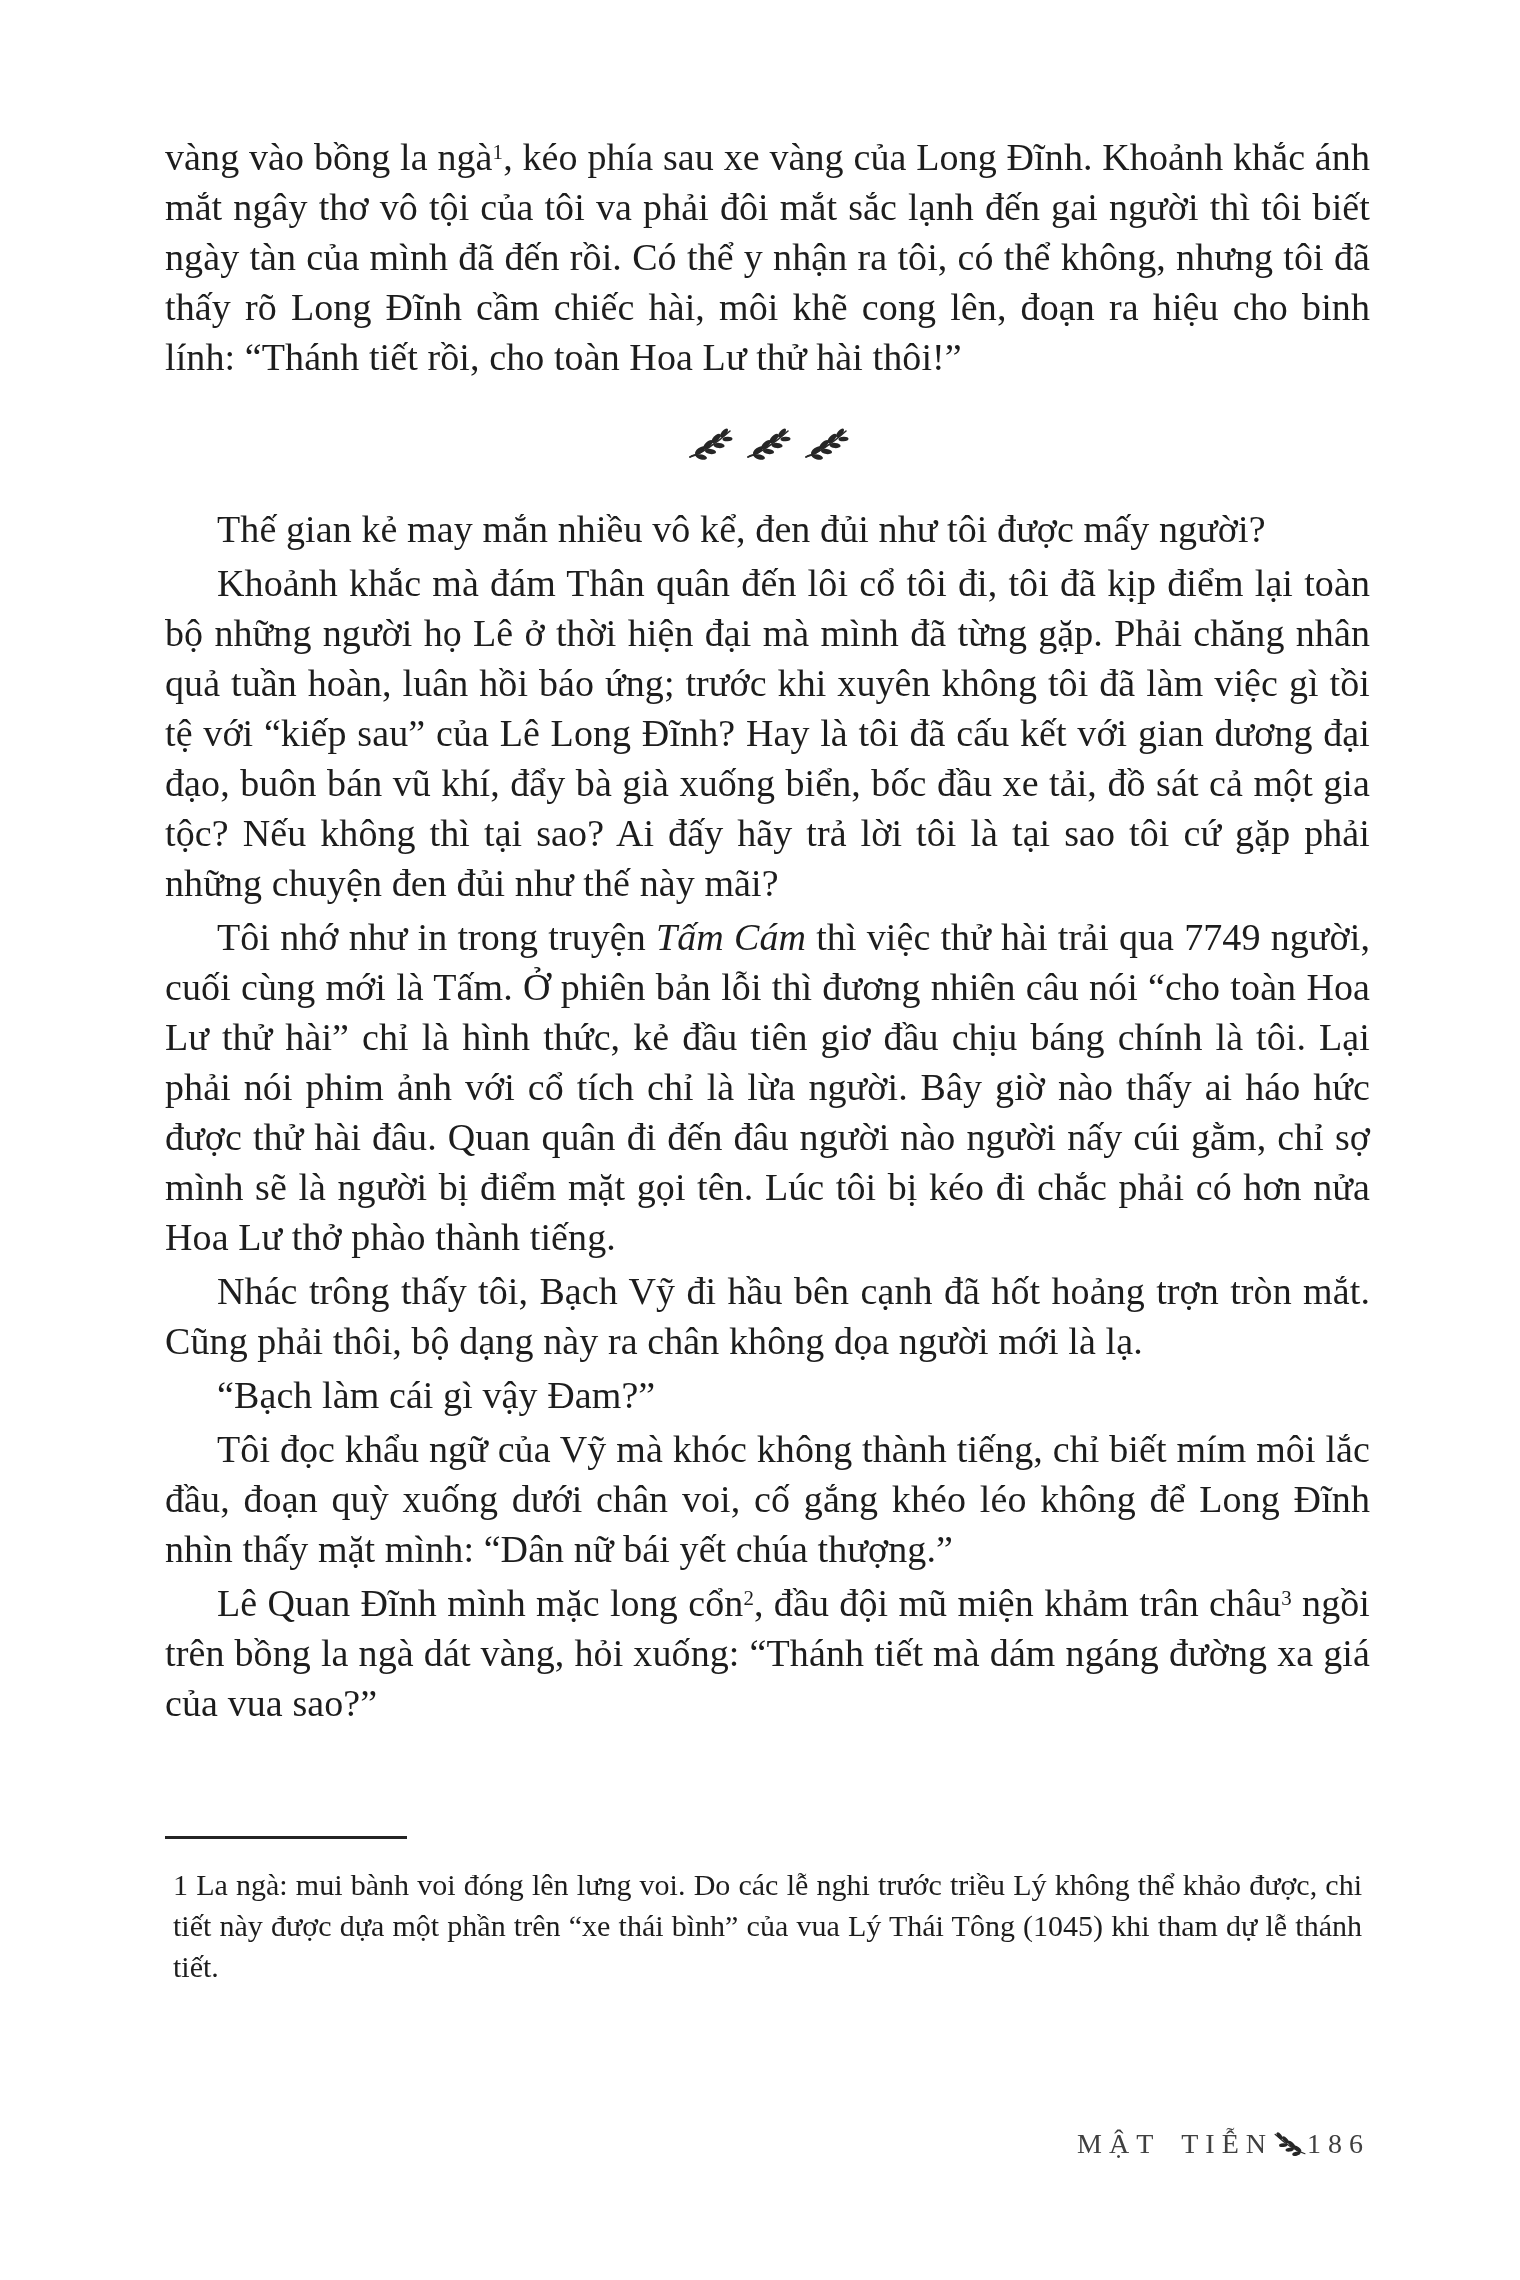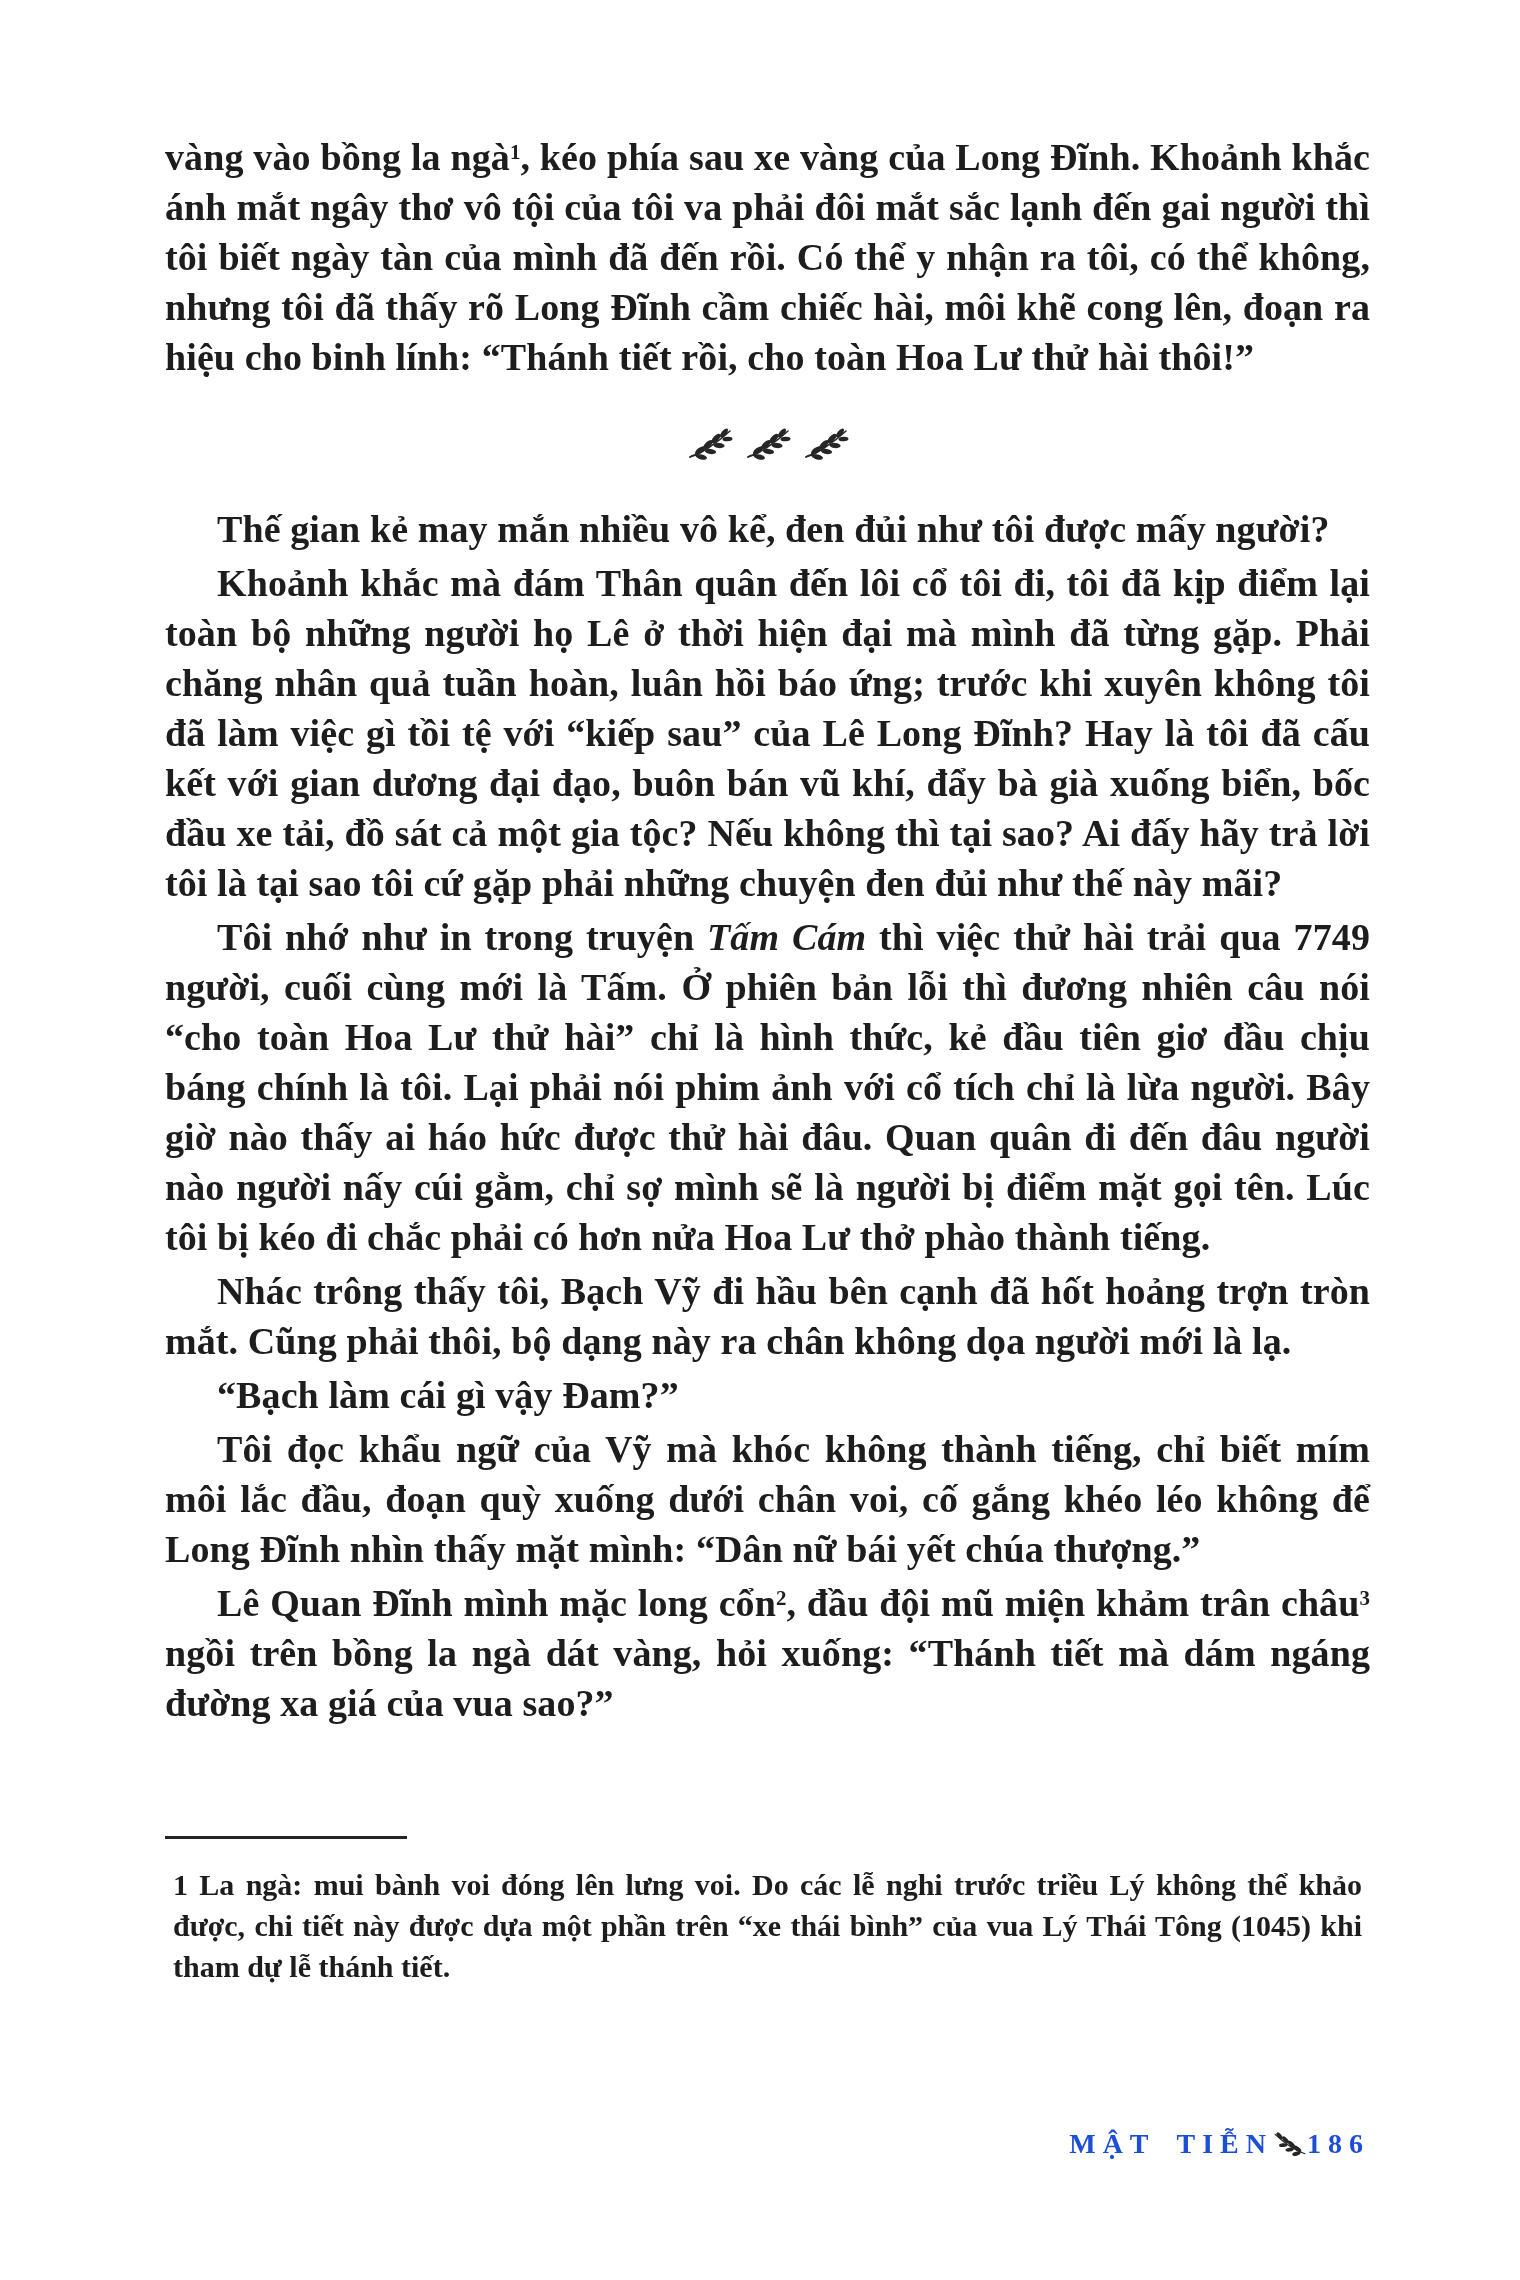--- a/index.html
+++ b/index.html
@@ -4,21 +4,21 @@
 <style>
   html, body { margin:0; padding:0; }
   body {
     width:1520px; height:2280px;
     background:#ffffff;
     font-family:"Liberation Serif","DejaVu Serif",serif;
     color:#1d1d1d;
     position:relative;
     overflow:hidden;
   }
-  .page { position:absolute; inset:0;font-weight:bold; }
+  .page { position:absolute; inset:0; }
 
   .text-col {
     position:absolute; left:165px; top:132px; width:1205px;
   }
   p.body-par {
     margin:0 0 4px 0;
     font-size:38px;
     line-height:50px;
     text-align:justify;
     letter-spacing:0.1px;
@@ -55,21 +55,21 @@
     margin:8px;
     font-size:30px;
     line-height:41px;
     text-align:justify;
   }
 
   .footer {
     position:absolute; top:2128px; right:150px;
     display:flex; align-items:center; 
     font-size:28px;
-    color:#1d4ed8;
+    color:#404040;
   }
   .footer .running-title { letter-spacing:7px; word-spacing:8px; }
   .footer .page-number { letter-spacing:7px; }
   .footer .sprig-footer { width:34px; height:24px; transform:scaleX(-1); }
   .footer .sprig-footer path { fill:none; stroke:#2a2a2a; stroke-width:1.4; stroke-linecap:round; }
   .footer .sprig-footer ellipse { fill:#262626; }
 </style>
 </head>
 <body>
 

